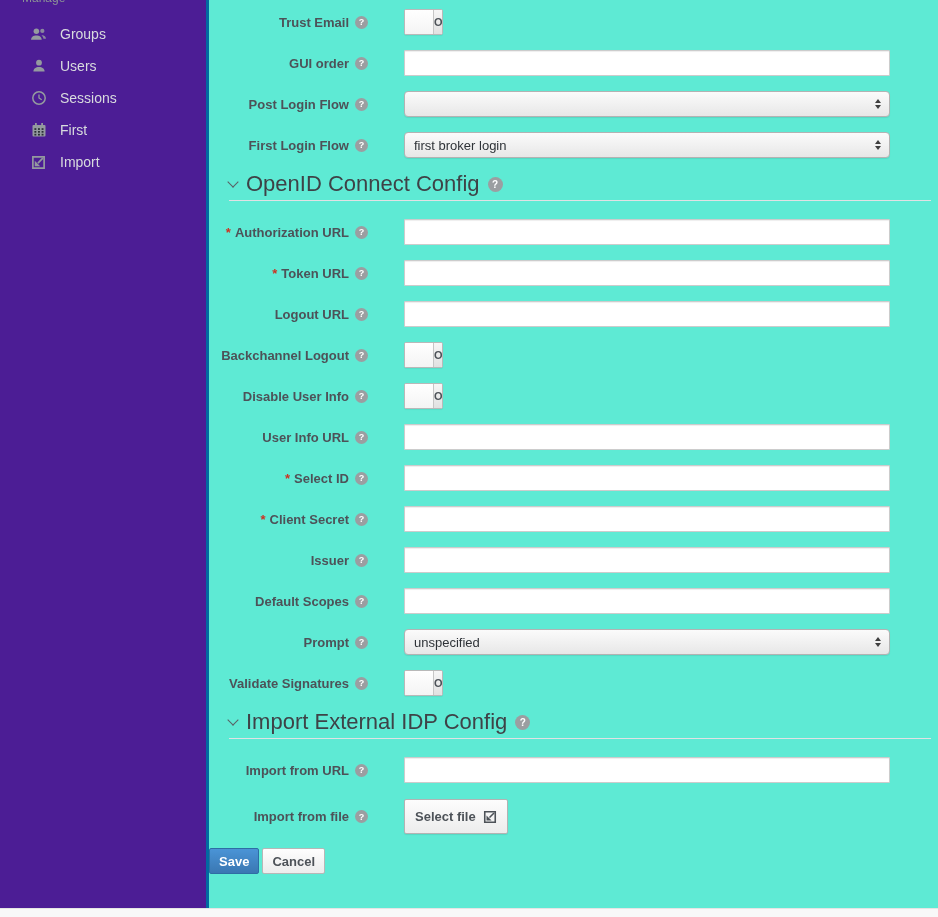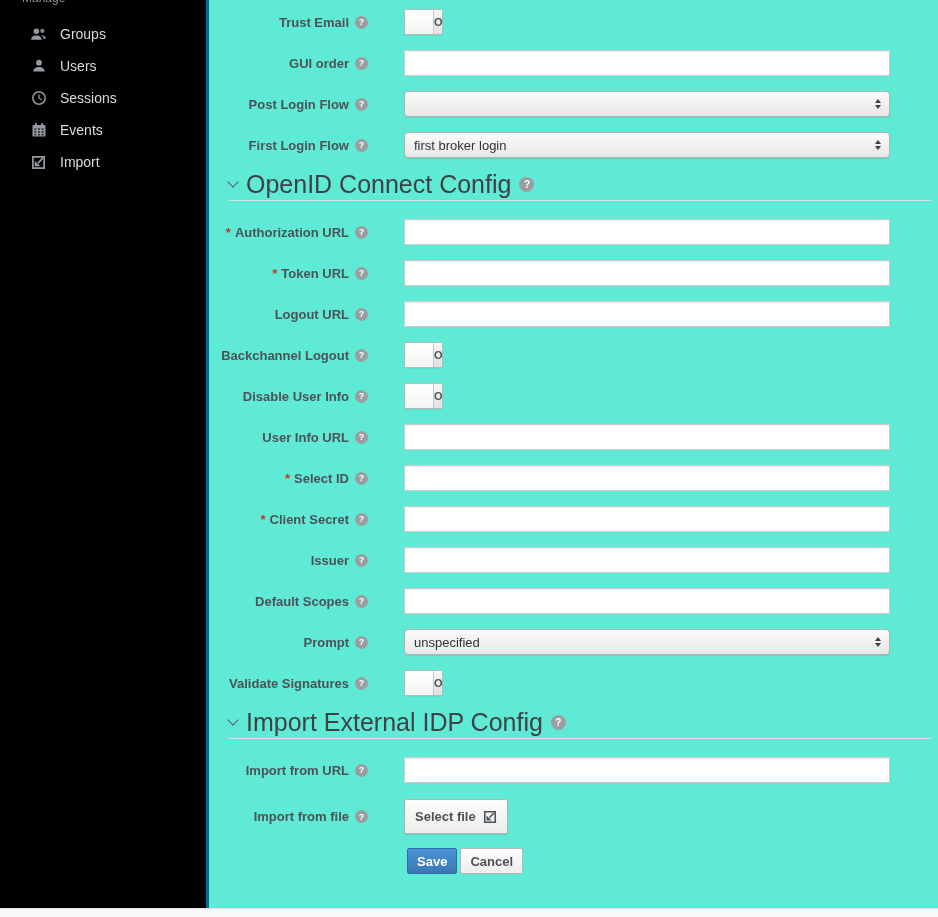--- a/index.html
+++ b/index.html
@@ -2,21 +2,21 @@
 <html><head>
 <meta charset="utf-8">
 <style>
   * { margin:0; padding:0; box-sizing:border-box; }
   html,body { width:938px; height:917px; overflow:hidden; background:#fff;
               font-family:"Liberation Sans", sans-serif; }
   body { position:relative; }
 
   
   .sidebar { position:absolute; left:0; top:0; bottom:9px; width:206px;
-             background:#000000; }
+             background:#4c1d95; }
   .manage-label { color:#8b9196; font-size:12px; margin:-9px 0 0 22px; height:16px; }
   .nav { margin-top:11px; }
   .nav-item { height:32px; display:flex; align-items:center; padding-left:30px;
               cursor:pointer; }
   .nav-icon { width:17px; height:17px; margin-right:13px; display:flex;
               align-items:center; justify-content:center; flex:none; }
   .nav-icon svg { display:block; }
   .nav-label { color:#d8dbde; font-size:14px; }
 
   
@@ -62,36 +62,36 @@
                  border-right:1px solid #c6c6c6; }
   .toggle-state { flex:1; display:flex; align-items:center; justify-content:center;
                   font-size:11px; font-weight:bold; color:#4d5258;
                   background:linear-gradient(#f6f6f6,#e1e1e1); }
 
   .section-header { display:flex; align-items:center; margin:6px 0 0 20px;
                     height:22px; cursor:pointer; }
   .section-chevron { width:8px; height:8px; border-left:1.5px solid #5a5f64;
                      border-bottom:1.5px solid #5a5f64; transform:rotate(-45deg);
                      margin:-4px 9px 0 0; flex:none; }
-  .section-title { font-size:25px; color:#3e4247; font-weight:normal; }
+  .section-title { font-size:22px; color:#3e4247; font-weight:normal; }
   .section-help { width:15px; height:15px; font-size:10px; margin-left:8px; }
   .section-rule { border:none; border-top:1px solid #e1e1e4; margin:5px 7px 18px 20px; }
 
   .file-button { height:35px; display:inline-flex; align-items:center; gap:7px;
                  padding:0 10px; border:1px solid #b3b3b3; border-radius:2px;
                  background:linear-gradient(#fdfdfd,#ececec); color:#4d5258;
                  font-size:13px; font-weight:bold; cursor:pointer;
                  font-family:"Liberation Sans", sans-serif;
                  box-shadow:0 1px 1px rgba(0,0,0,.08); }
   .file-button svg { display:block; }
 
   .row-spaced { margin-bottom:16px; }
   .file-row { margin-bottom:14px; }
 
-  .actions-row { display:flex; align-items:center; padding-left:198px; gap:3px; }
+  .actions-row { display:flex; align-items:center; gap:3px; }
   .btn { height:26px; padding:0 9px; font-size:13px; font-weight:bold;
          border-radius:2px; cursor:pointer; display:inline-flex; align-items:center;
          font-family:"Liberation Sans", sans-serif; }
   .btn-primary { background:linear-gradient(#4a94d6,#3a77b2); border:1px solid #2e6da4;
                  color:#fff; }
   .btn-default { background:linear-gradient(#fefefe,#ececec); border:1px solid #b7b7b7;
                  color:#4d5258; }
 
   .bottom-strip { position:absolute; left:0; right:0; bottom:0; height:9px;
                   background:#f8f8f8; border-top:1px solid #e5e5e5; }
@@ -147,21 +147,21 @@
               <rect x="10.6" y="6.2" width="1.9" height="1.7"></rect>
             <rect x="3.4" y="9" width="1.9" height="1.7"></rect>
               <rect x="7" y="9" width="1.9" height="1.7"></rect>
               <rect x="10.6" y="9" width="1.9" height="1.7"></rect>
             <rect x="3.4" y="11.8" width="1.9" height="1.7"></rect>
               <rect x="7" y="11.8" width="1.9" height="1.7"></rect>
               <rect x="10.6" y="11.8" width="1.9" height="1.7"></rect>
           </g>
         </svg>
       </span>
-      <span class="nav-label">Events</span>
+      <span class="nav-label">First</span>
     </div>
 
     <div class="nav-item">
       <span class="nav-icon">
         <svg width="15" height="15" viewBox="0 0 16 16">
           <path d="M2 2h12v12H2z" fill="none" stroke="#949a9f" stroke-width="1.8"></path>
           <path d="M12.6 3.4L7.4 8.6" stroke="#949a9f" stroke-width="1.8"></path>
           <path d="M4 12V6.2L9.8 12z" fill="#949a9f"></path>
         </svg>
       </span>

